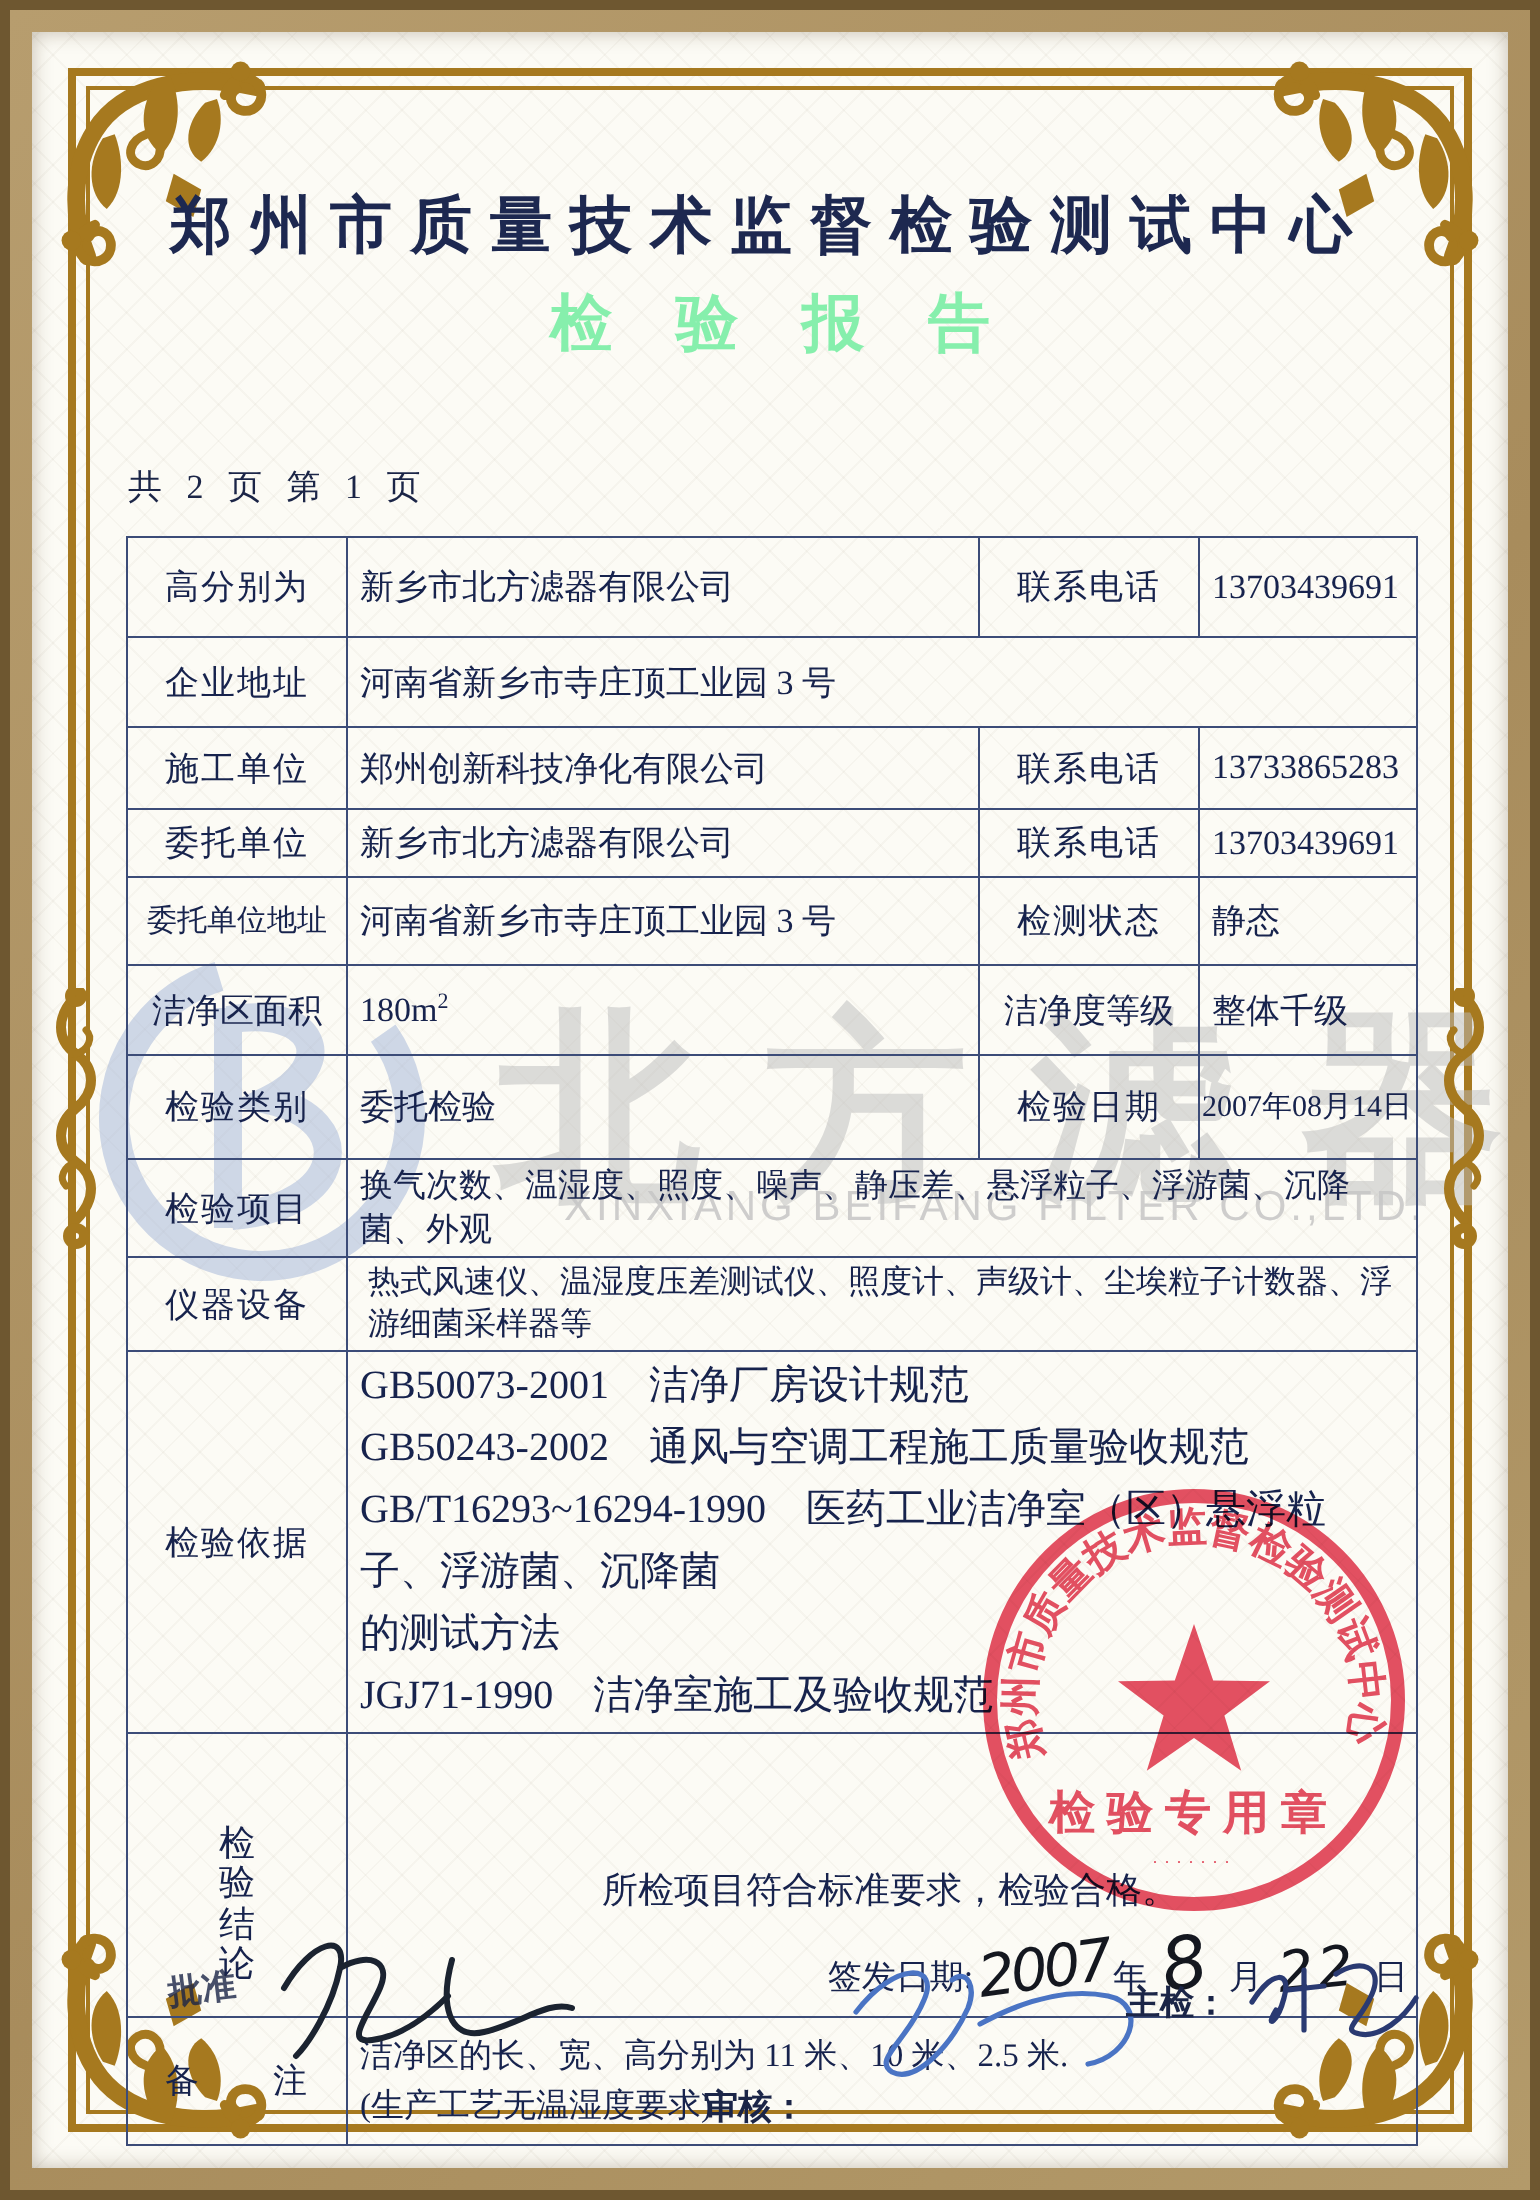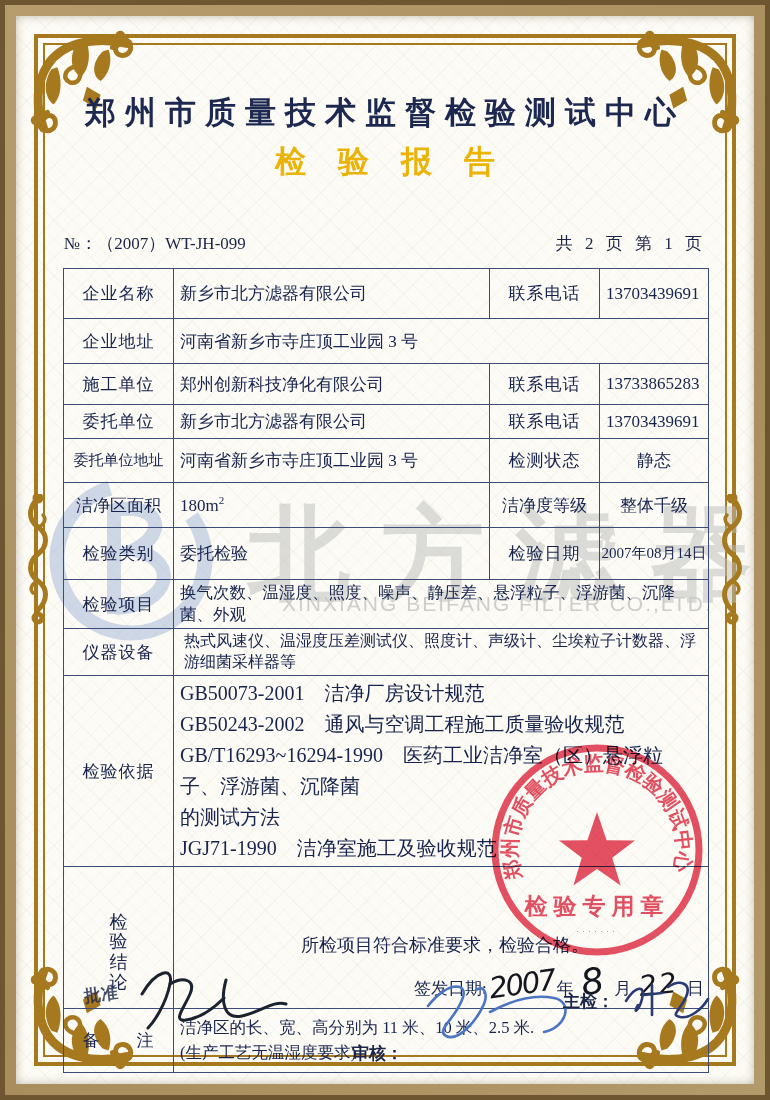--- a/index.html
+++ b/index.html
@@ -24,42 +24,42 @@
   .corner.tr{top:18px;right:18px;transform:scaleX(-1);}
   .corner.bl{bottom:18px;left:18px;transform:scaleY(-1);}
   .corner.br{bottom:18px;right:18px;transform:scale(-1,-1);}
   .side-orn{position:absolute;width:26px;height:132px;z-index:2;top:494px;}
   .side-orn.left{left:25px;}
   .side-orn.right{right:25px;transform:scaleX(-1);}
 
   .title{position:absolute;top:92px;left:0;width:100%;text-align:center;
     font-size:31px;letter-spacing:9px;color:#1d2850;font-weight:600;z-index:3;}
   .subtitle{position:absolute;top:141px;left:0;width:100%;text-align:center;
-    font-size:31px;letter-spacing:32px;text-indent:32px;color:#eab308;font-weight:600;z-index:3;}
+    font-size:31px;letter-spacing:32px;text-indent:32px;color:#86efac;font-weight:600;z-index:3;}
   .meta{position:absolute;top:232px;left:64px;right:64px;display:flex;
     justify-content:space-between;font-size:17px;color:#1b2547;z-index:3;}
   .meta .pages{letter-spacing:4px;}
 
   
   .wm-logo{position:absolute;left:38px;top:466px;width:186px;height:186px;opacity:.5;z-index:1;}
   .wm-text{position:absolute;left:248px;top:487px;font-size:102px;font-weight:700;
     letter-spacing:32px;color:#bcbcbc;opacity:.5;z-index:1;white-space:nowrap;
     font-family:"Liberation Sans","DejaVu Sans",sans-serif;}
   .wm-sub{position:absolute;left:282px;top:592px;font-size:21px;letter-spacing:2px;
     color:#c6c6c6;opacity:.85;z-index:1;font-family:"Liberation Sans","DejaVu Sans",sans-serif;}
 
   
   table.report{position:absolute;left:63px;top:268px;width:645px;z-index:2;
     border-collapse:collapse;table-layout:fixed;color:#17234d;}
   table.report td{border:1.5px solid #3c4c78;font-size:17px;padding:2px 6px;
     background:transparent;vertical-align:middle;}
   td.lab{text-align:center;letter-spacing:1px;}
   td.val{padding-left:14px;font-size:18px;}
   td.num{text-align:left;font-size:16px;letter-spacing:0;}
-  td.mid{text-align:center;}
+  td.mid{text-align:left;}
   .basis-line{line-height:1.55;font-size:20px;}
   .vert-label{writing-mode:vertical-lr;letter-spacing:20px;margin:0 auto;font-size:18px;}
   td.concl{position:relative;}
   .concl-text{padding:14px 6px 0 14px;font-size:18px;text-align:center;}
   .issue-line{position:absolute;right:4px;bottom:8px;display:flex;align-items:baseline;font-size:17px;white-space:nowrap;}
   .hw{display:inline-block;font-family:"DejaVu Sans",sans-serif;color:#14171f;
     font-style:italic;font-weight:400;line-height:.8;}
   .hw.y{font-size:29px;transform:rotate(-8deg);letter-spacing:-2px;margin:0 2px;}
   .hw.m{font-size:36px;transform:rotate(-10deg);margin:0 10px 0 8px;}
   .hw.d{font-size:28px;transform:rotate(-6deg);letter-spacing:2px;margin:0 8px;}
@@ -141,34 +141,33 @@
     <circle cx="93" cy="93" r="74" stroke-width="15" stroke-dasharray="372 94" transform="rotate(-35 93 93)"></circle>
     <path d="M76,38 L76,148 M76,44 C120,36 132,66 96,84 C142,94 134,138 78,142" stroke-width="14"></path>
   </g>
 </svg>
 <div class="wm-text">北方滤器</div>
 <div class="wm-sub">XINXIANG BEIFANG FILTER CO.,LTD.</div>
 
 <div class="title">郑州市质量技术监督检验测试中心</div>
 <div class="subtitle">检验报告</div>
 <div class="meta">
-  <span>№：（2007）WT-JH-099</span>
   <span class="pages">共 2 页 第 1 页</span>
 </div>
 
 <table class="report">
   <colgroup>
       <col style="width:110px">
       <col style="width:316px">
       <col style="width:110px">
       <col style="width:109px">
     </colgroup>
   <tbody>
       <tr style="height:50px">
-    <td class="lab">企业名称</td>
+    <td class="lab">高分别为</td>
     <td class="val">新乡市北方滤器有限公司</td>
     <td class="lab">联系电话</td>
     <td class="num">13703439691</td>
   </tr>
   <tr style="height:45px">
     <td class="lab">企业地址</td>
     <td class="val" colspan="3">河南省新乡市寺庄顶工业园 3 号</td>
   </tr>
   <tr style="height:41px">
     <td class="lab">施工单位</td>

